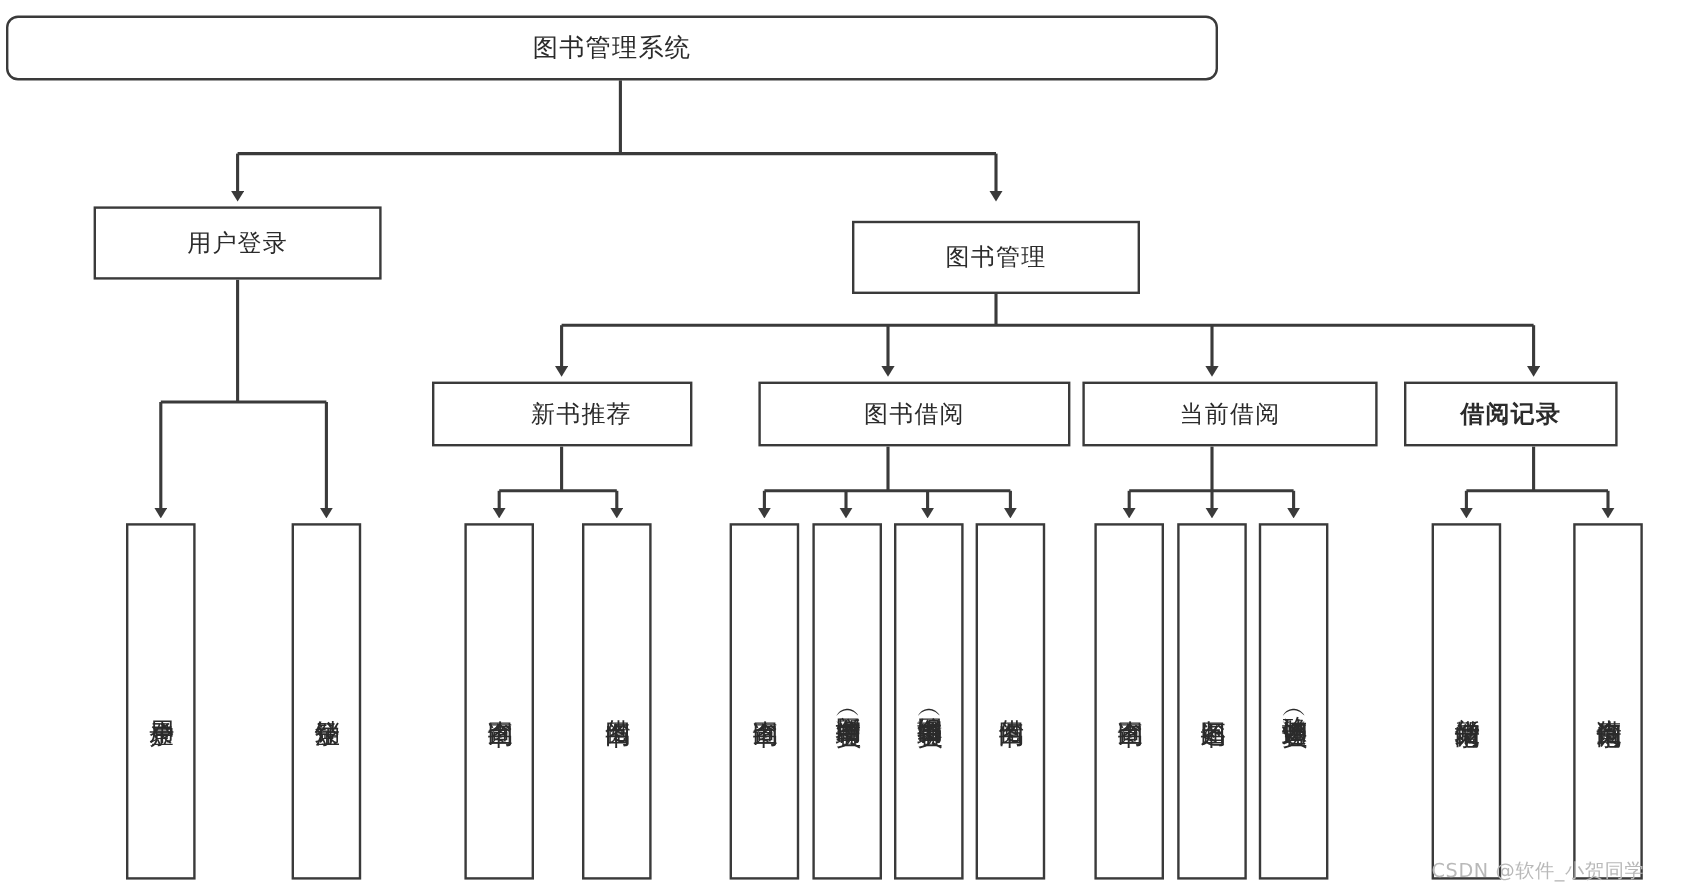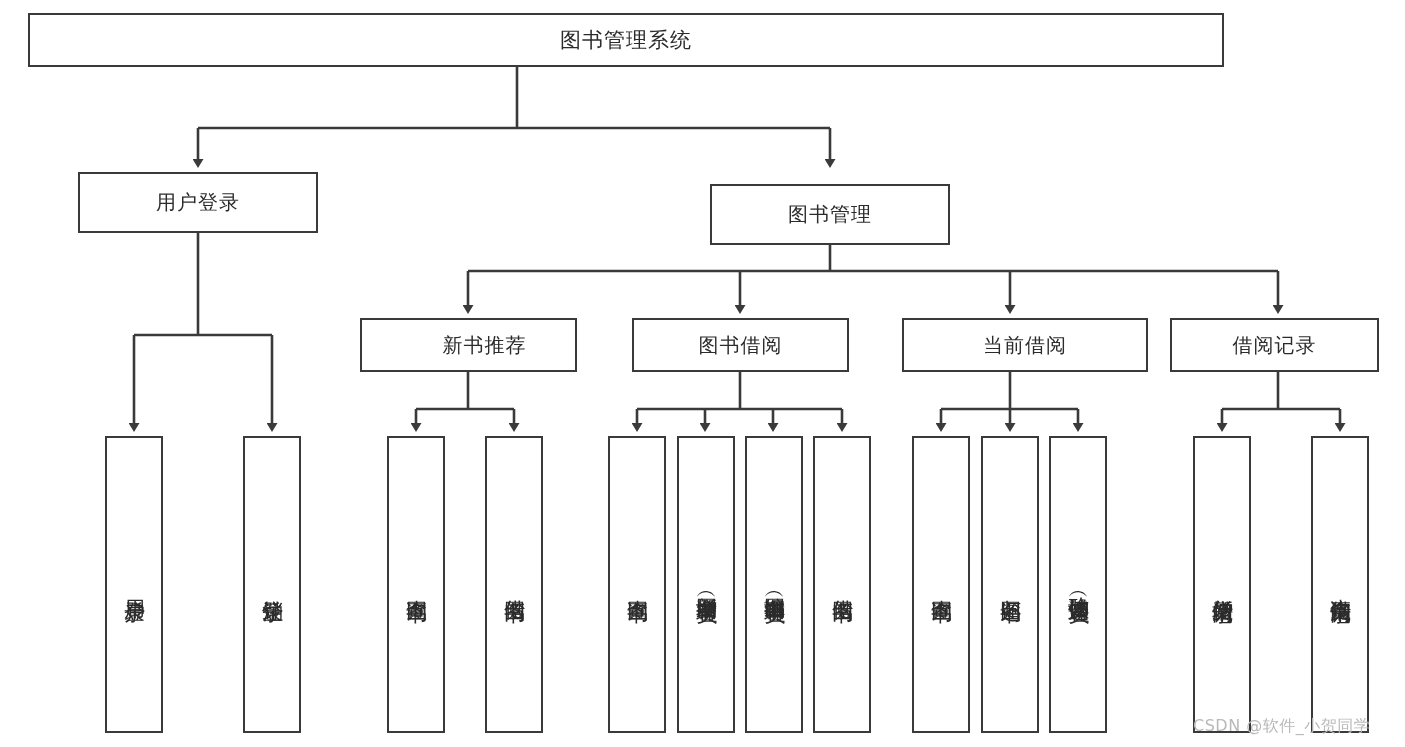--- a/index.html
+++ b/index.html
@@ -105,41 +105,41 @@
       <path d="M1010,409 L1010,424" marker-end="url(#arrow)"></path>
       <path d="M1078,409 L1078,424" marker-end="url(#arrow)"></path>
 
       <path d="M1278,372 L1278,409"></path>
       <path d="M1222,409 L1340,409"></path>
       <path d="M1222,409 L1222,424" marker-end="url(#arrow)"></path>
       <path d="M1340,409 L1340,424" marker-end="url(#arrow)"></path>
     </g>
   </svg>
 
-  <div class="node root" style="left:28px;top:13px;width:1196px;height:54px;">
+  <div class="node root" style="left:5px;top:13px;width:1010px;height:54px;border-radius:10px;">
     <span>图书管理系统</span>
   </div>
 
   <div class="node lvl2" style="left:78px;top:172px;width:240px;height:61px;">
     <span>用户登录</span>
   </div>
   <div class="node lvl2" style="left:710px;top:172px;width:240px;height:61px;margin-top:12px;">
     <span>图书管理</span>
   </div>
 
   <div class="node lvl3" style="left:360px;top:318px;width:217px;height:54px;padding-left:32px;">
     <span>新书推荐</span>
   </div>
-  <div class="node lvl3" style="left:632px;top:318px;width:217px;height:54px;">
+  <div class="node lvl3" style="left:632px;top:318px;width:260px;height:54px;">
     <span>图书借阅</span>
   </div>
   <div class="node lvl3" style="left:902px;top:318px;width:246px;height:54px;">
     <span>当前借阅</span>
   </div>
-  <div class="node lvl3" style="left:1170px;top:318px;width:209px;height:54px;">
+  <div class="node lvl3" style="left:1170px;top:318px;width:178px;height:54px;font-weight:bold;">
     <span>借阅记录</span>
   </div>
 
   <div class="leaf" style="left:105px;top:436px;width:58px;height:297px;">
     <span class="vtext">用户登录</span>
   </div>
   <div class="leaf" style="left:243px;top:436px;width:58px;height:297px;">
     <span class="vtext">注销登录</span>
   </div>
 

